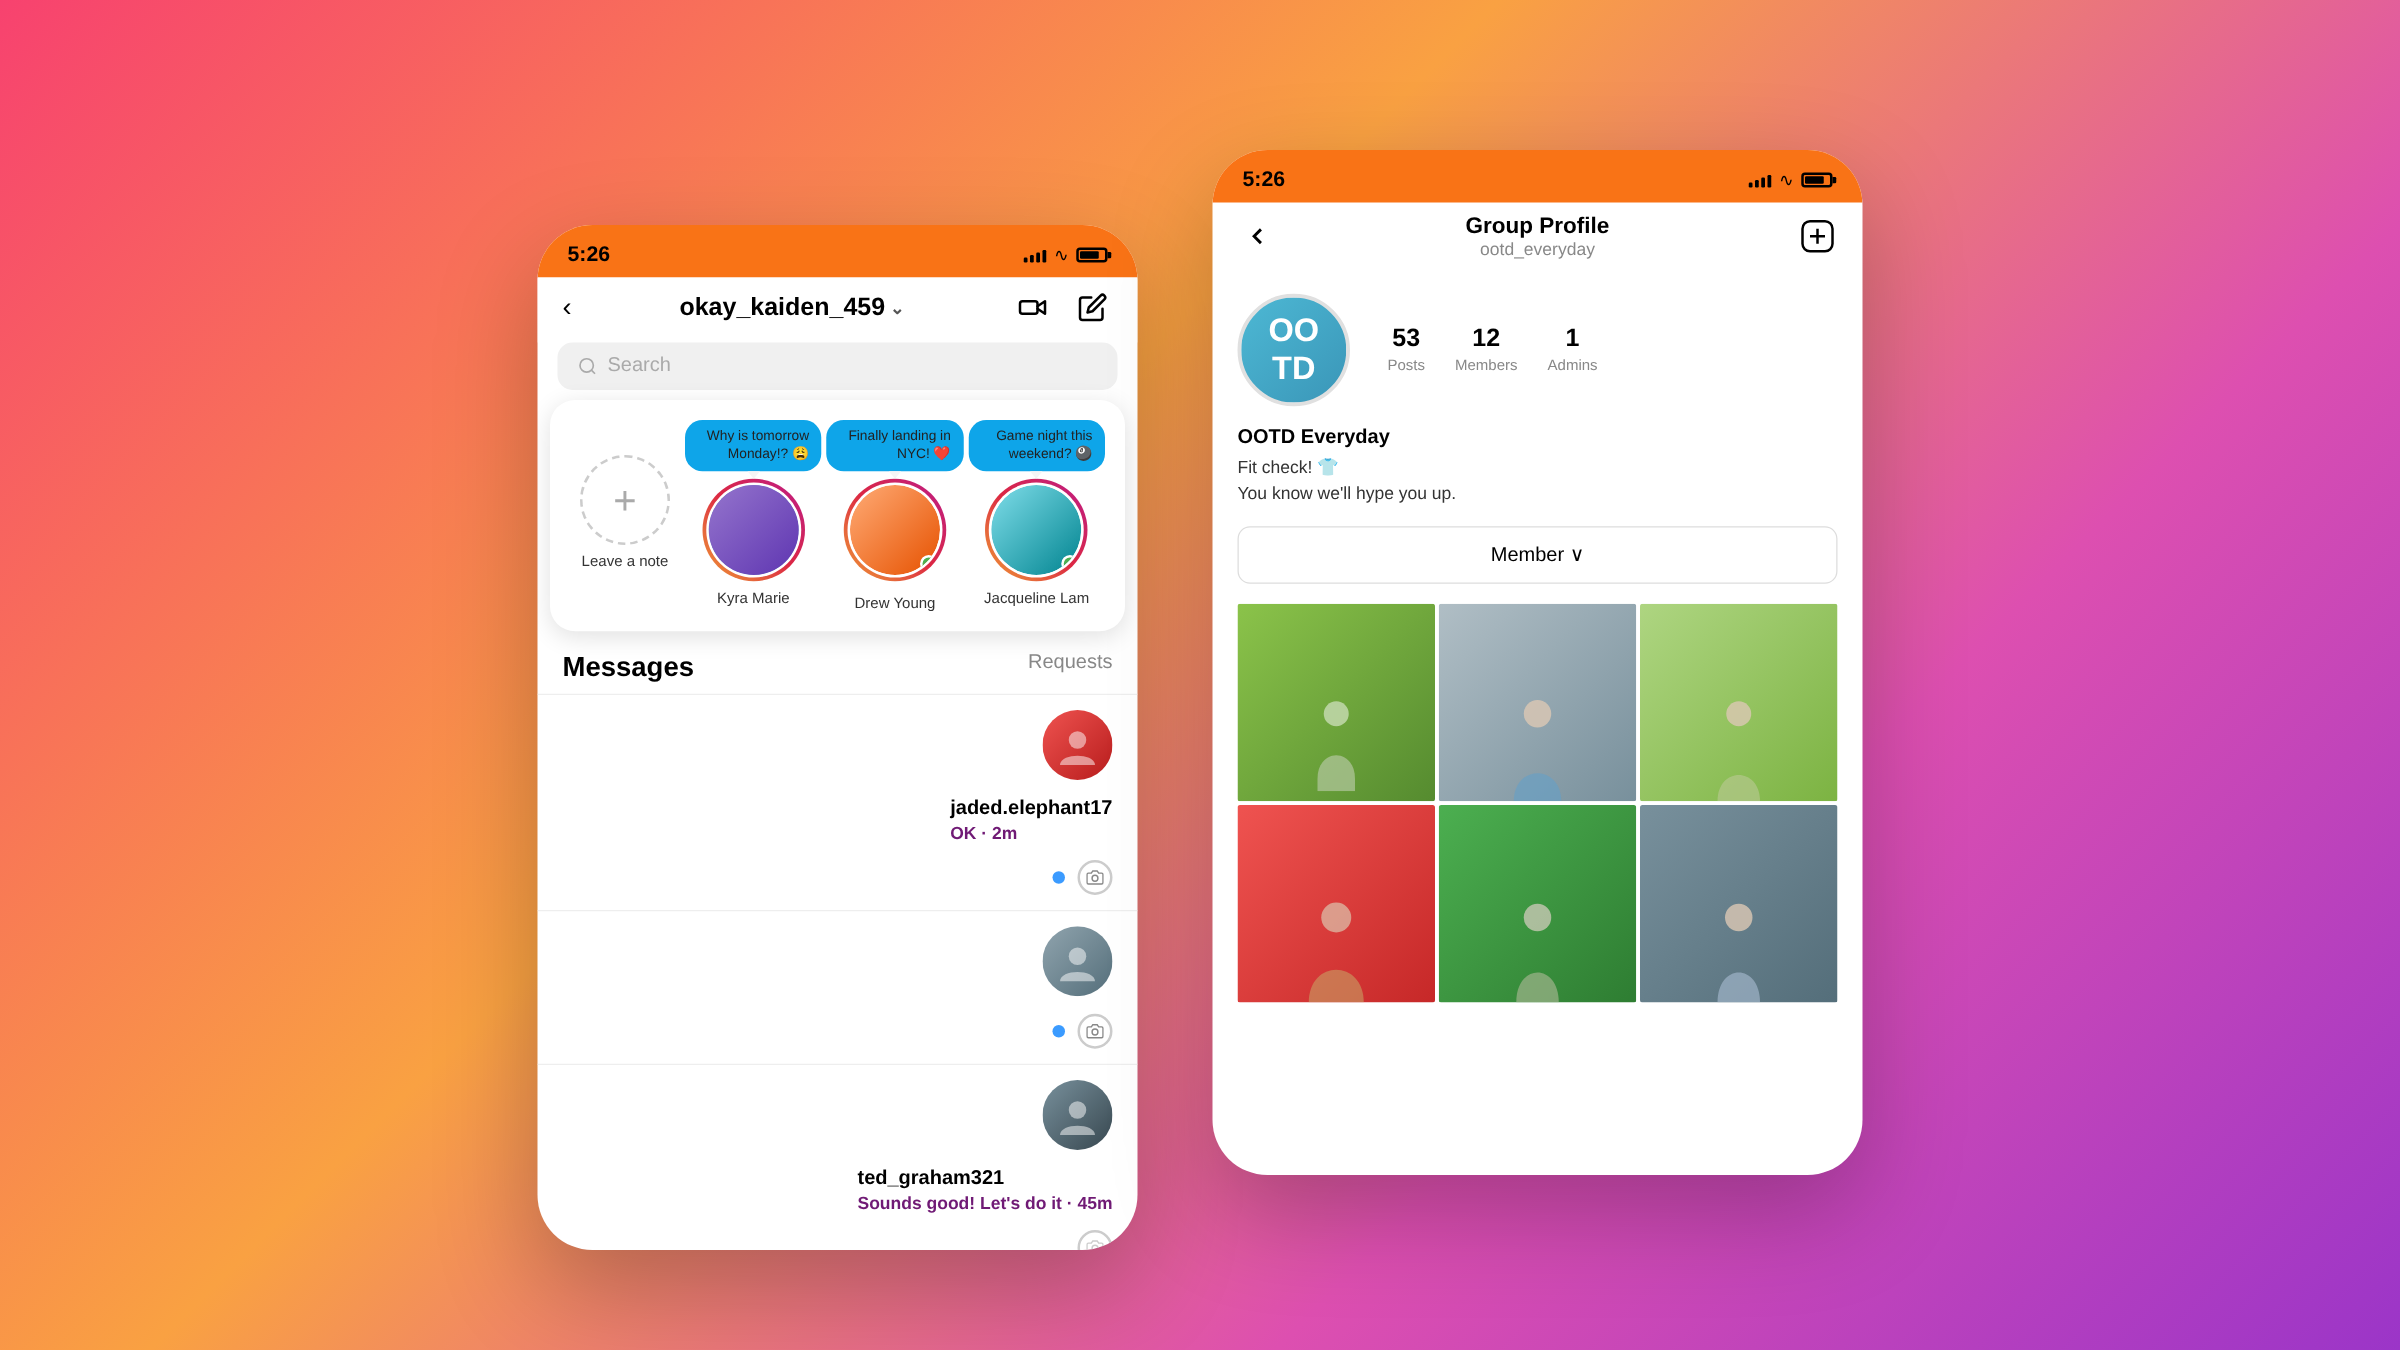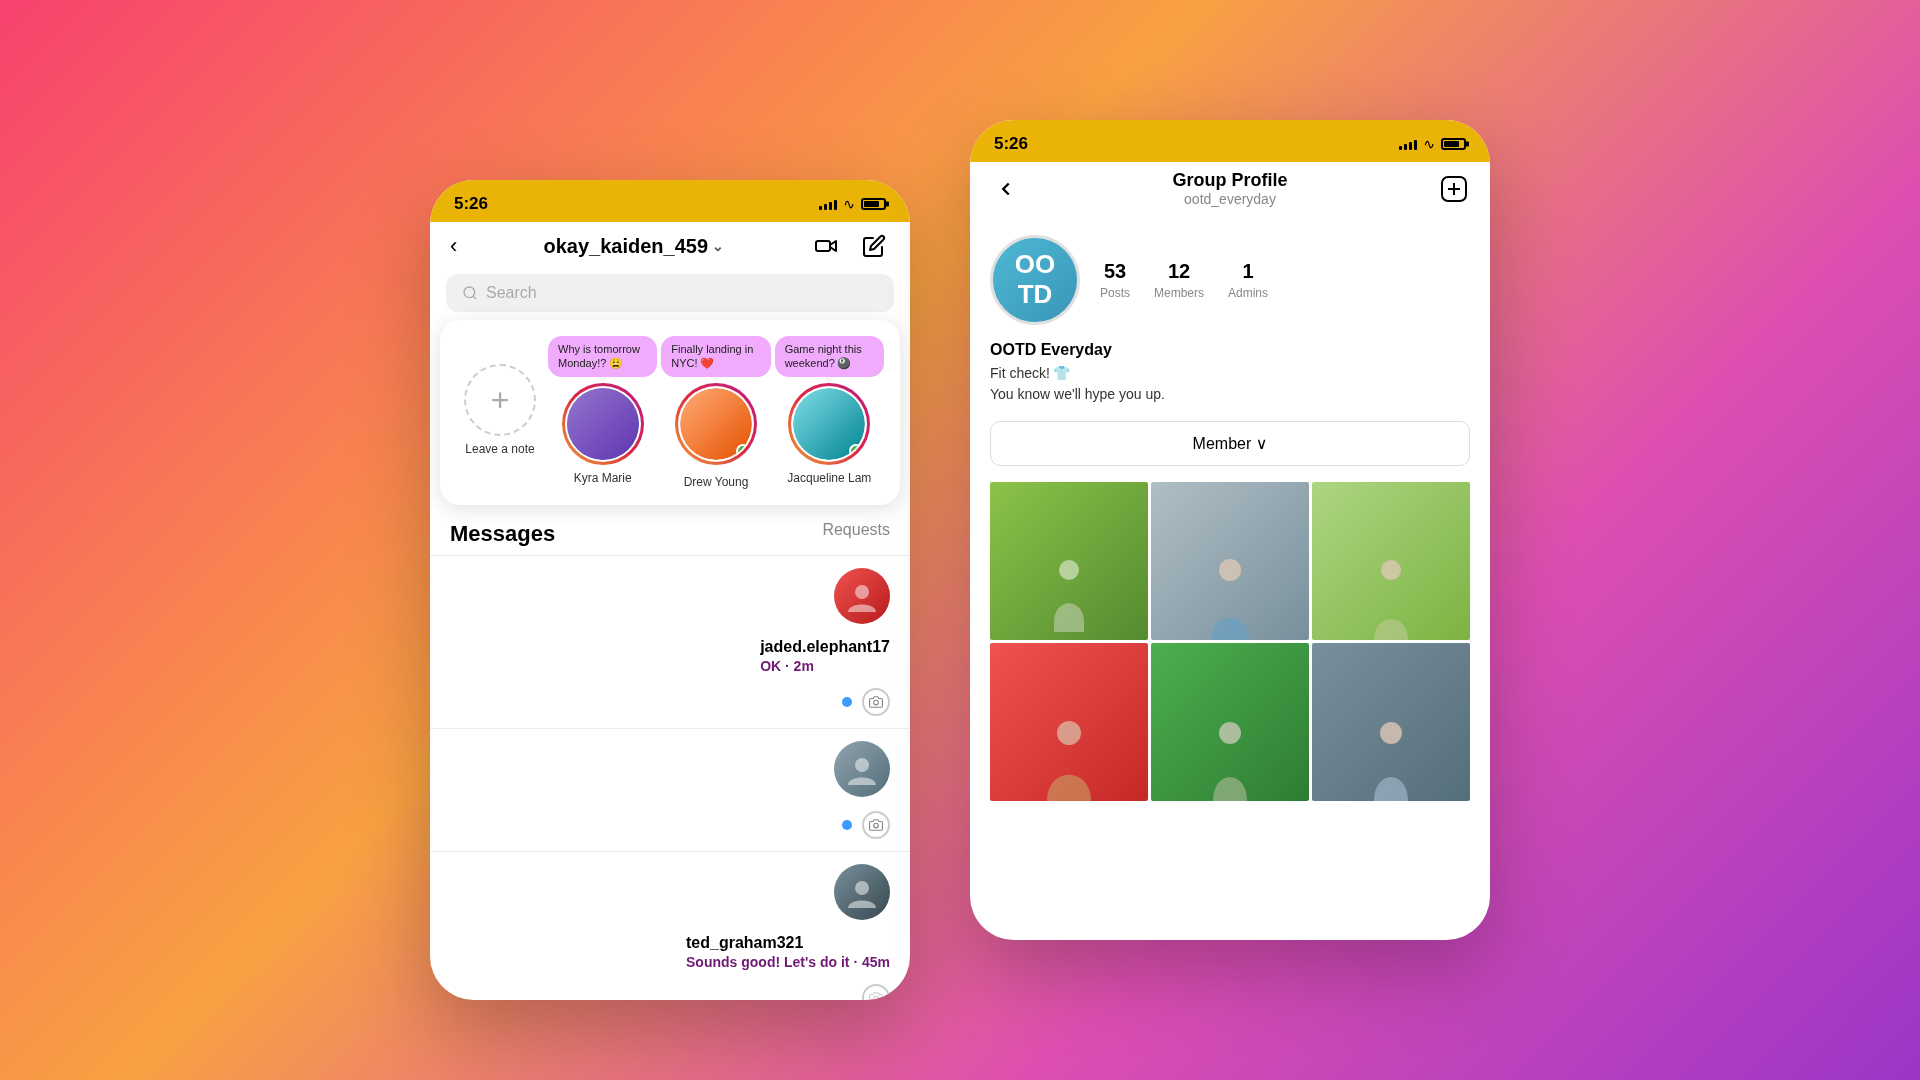--- a/index.html
+++ b/index.html
@@ -42,21 +42,21 @@
       width: 520px;
       height: 820px;
     }
 
     
     .status-bar {
       display: flex;
       justify-content: space-between;
       align-items: center;
       padding: 14px 24px 8px;
-      background: #eab308;
+      background: #f97316;
     }
 
     .status-time {
       font-size: 17px;
       font-weight: 600;
       color: #000;
     }
 
     .status-icons {
       display: flex;
@@ -320,21 +320,21 @@
       color: #888;
     }
 
     .group-profile-body {
       padding: 16px 20px;
     }
 
     .group-info-row {
       display: flex;
       align-items: center;
-      gap: 20px;
+      gap: 30px;
       margin-bottom: 16px;
     }
 
     .group-avatar {
       width: 90px;
       height: 90px;
       border-radius: 50%;
       background: linear-gradient(135deg, #4db8d4, #3a96b8);
       border: 3px solid #e0e0e0;
       display: flex;
@@ -412,26 +412,26 @@
     
     .photo-1 { background: linear-gradient(135deg, #8bc34a, #558b2f); }
     .photo-2 { background: linear-gradient(135deg, #b0bec5, #78909c); }
     .photo-3 { background: linear-gradient(135deg, #aed581, #7cb342); }
     .photo-4 { background: linear-gradient(135deg, #ef5350, #c62828); }
     .photo-5 { background: linear-gradient(135deg, #4caf50, #2e7d32); }
     .photo-6 { background: linear-gradient(135deg, #78909c, #546e7a); }
 
     
     .note-bubble {
-      background: #f0abfc;
+      background: #0ea5e9;
       border-radius: 14px;
       padding: 6px 10px;
       font-size: 11px;
       color: #222;
-      text-align: left;
+      text-align: right;
       line-height: 1.3;
       margin-bottom: 6px;
       max-width: 110px;
       position: relative;
     }
 
     .note-bubble::after {
       content: '';
       position: absolute;
       bottom: -6px;

